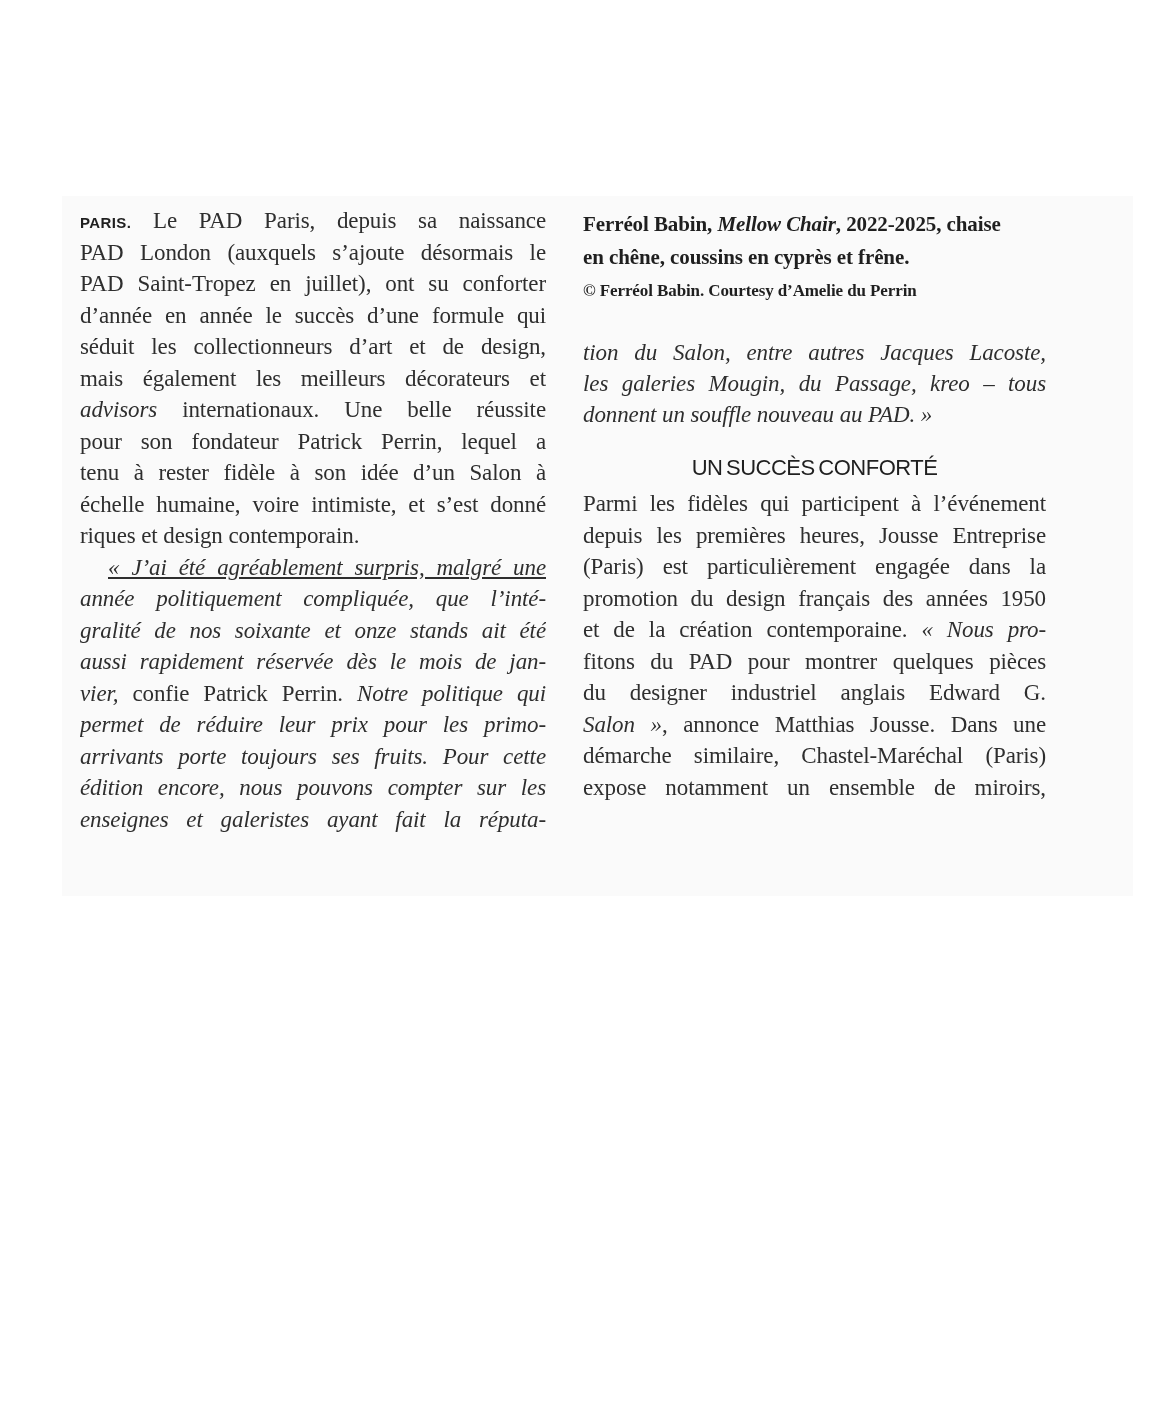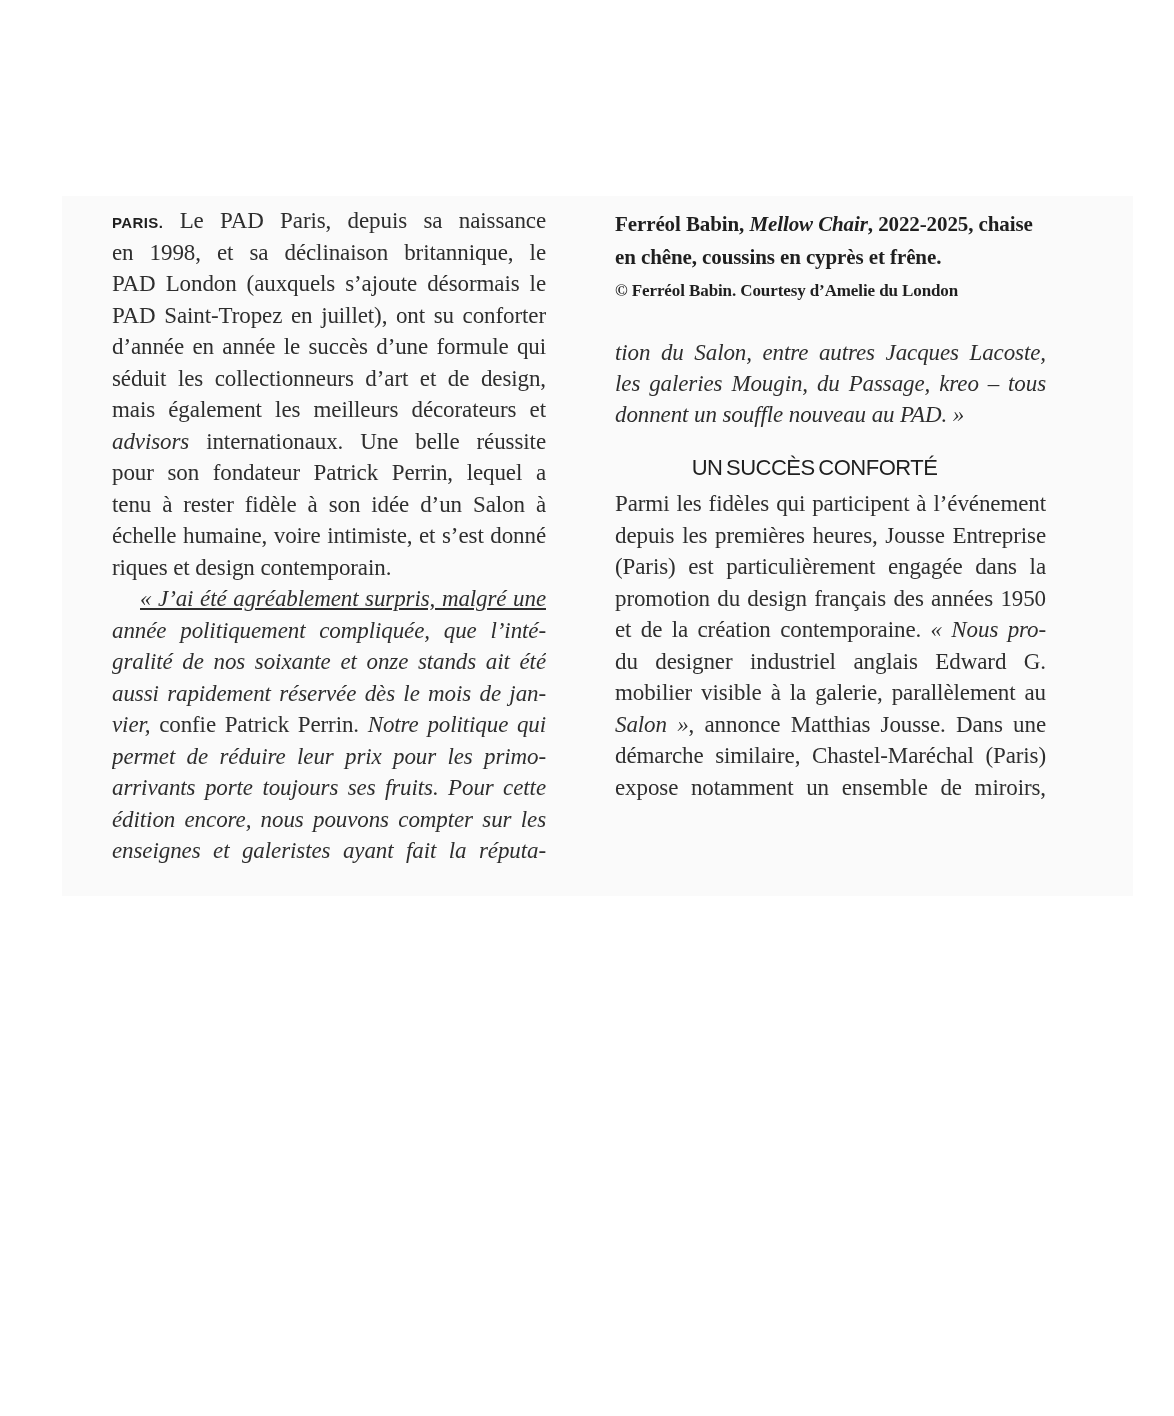--- a/index.html
+++ b/index.html
@@ -30,21 +30,20 @@
   #col-left{left:80px;top:205px;width:466px;}
   #col-right{left:583px;top:208px;width:463px;}
 
   .block{margin:0;}
   .line{
     line-height:31.5px;
     height:31.5px;
     overflow:hidden;
     text-align:justify;
     text-align-last:justify;
-    margin-left:32px;
   }
   .line.last{text-align-last:left;}
   .line.indent{padding-left:28px;text-decoration:underline;}
 
   
   .sg-r{font-style:normal;font-weight:normal;}
   .sg-i{font-style:italic;}
   .sg-b{font-weight:bold;color:var(--ink-bold);}
   .sg-bi{font-weight:bold;font-style:italic;color:var(--ink-bold);}
   .sg-lead{
@@ -88,21 +87,20 @@
   }
 </style>
 </head>
 <body>
 
 <div class="scan-area"></div>
 
 <div id="col-left" class="column">
     <div class="block block-body">
       <div class="line"><span class="sg-lead">PARIS.</span><span class="sg-r"> Le PAD Paris, depuis sa naissance</span></div>
-      <div class="line"><span class="sg-r">en 1998, et sa déclinaison britannique, le</span></div>
       <div class="line"><span class="sg-r">PAD London (auxquels s’ajoute désormais le</span></div>
       <div class="line"><span class="sg-r">PAD Saint-Tropez en juillet), ont su conforter</span></div>
       <div class="line"><span class="sg-r">d’année en année le succès d’une formule qui</span></div>
       <div class="line"><span class="sg-r">séduit les collectionneurs d’art et de design,</span></div>
       <div class="line"><span class="sg-r">mais également les meilleurs décorateurs et</span></div>
       <div class="line"><span class="sg-i">advisors</span><span class="sg-r"> internationaux. Une belle réussite</span></div>
       <div class="line"><span class="sg-r">pour son fondateur Patrick Perrin, lequel a</span></div>
       <div class="line"><span class="sg-r">tenu à rester fidèle à son idée d’un Salon à</span></div>
       <div class="line"><span class="sg-r">échelle humaine, voire intimiste, et s’est donné</span></div>
       <div class="line last"><span class="sg-r">riques et design contemporain.</span></div>
@@ -119,33 +117,33 @@
       <div class="line"><span class="sg-i">enseignes et galeristes ayant fait la réputa-</span></div>
     </div>
   </div>
 
 <div id="col-right" class="column">
     <div class="block block-caption">
       <div class="line"><span class="sg-b">Ferréol Babin, </span><span class="sg-bi">Mellow Chair</span><span class="sg-b">, 2022-2025, chaise</span></div>
       <div class="line last"><span class="sg-b">en chêne, coussins en cyprès et frêne.</span></div>
     </div>
     <div class="block block-credit">
-      <div class="line last"><span class="sg-b">© Ferréol Babin. Courtesy d’Amelie du London</span></div>
+      <div class="line last"><span class="sg-b">© Ferréol Babin. Courtesy d’Amelie du Perrin</span></div>
     </div>
     <div class="block block-quote">
       <div class="line"><span class="sg-i">tion du Salon, entre autres Jacques Lacoste,</span></div>
       <div class="line"><span class="sg-i">les galeries Mougin, du Passage, kreo – tous</span></div>
       <div class="line last"><span class="sg-i">donnent un souffle nouveau au PAD. »</span></div>
     </div>
     <div class="block block-heading">UN SUCCÈS CONFORTÉ</div>
     <div class="block block-body">
       <div class="line"><span class="sg-r">Parmi les fidèles qui participent à l’événement</span></div>
       <div class="line"><span class="sg-r">depuis les premières heures, Jousse Entreprise</span></div>
       <div class="line"><span class="sg-r">(Paris) est particulièrement engagée dans la</span></div>
       <div class="line"><span class="sg-r">promotion du design français des années 1950</span></div>
       <div class="line"><span class="sg-r">et de la création contemporaine. </span><span class="sg-i">« Nous pro-</span></div>
+      <div class="line"><span class="sg-r">fitons du PAD pour montrer quelques pièces</span></div>
       <div class="line"><span class="sg-r">du designer industriel anglais Edward G.</span></div>
-      <div class="line"><span class="sg-r">mobilier visible à la galerie, parallèlement au</span></div>
       <div class="line"><span class="sg-i">Salon »</span><span class="sg-r">, annonce Matthias Jousse. Dans une</span></div>
       <div class="line"><span class="sg-r">démarche similaire, Chastel-Maréchal (Paris)</span></div>
       <div class="line"><span class="sg-r">expose notamment un ensemble de miroirs,</span></div>
     </div>
   </div>
 
 </body></html>

